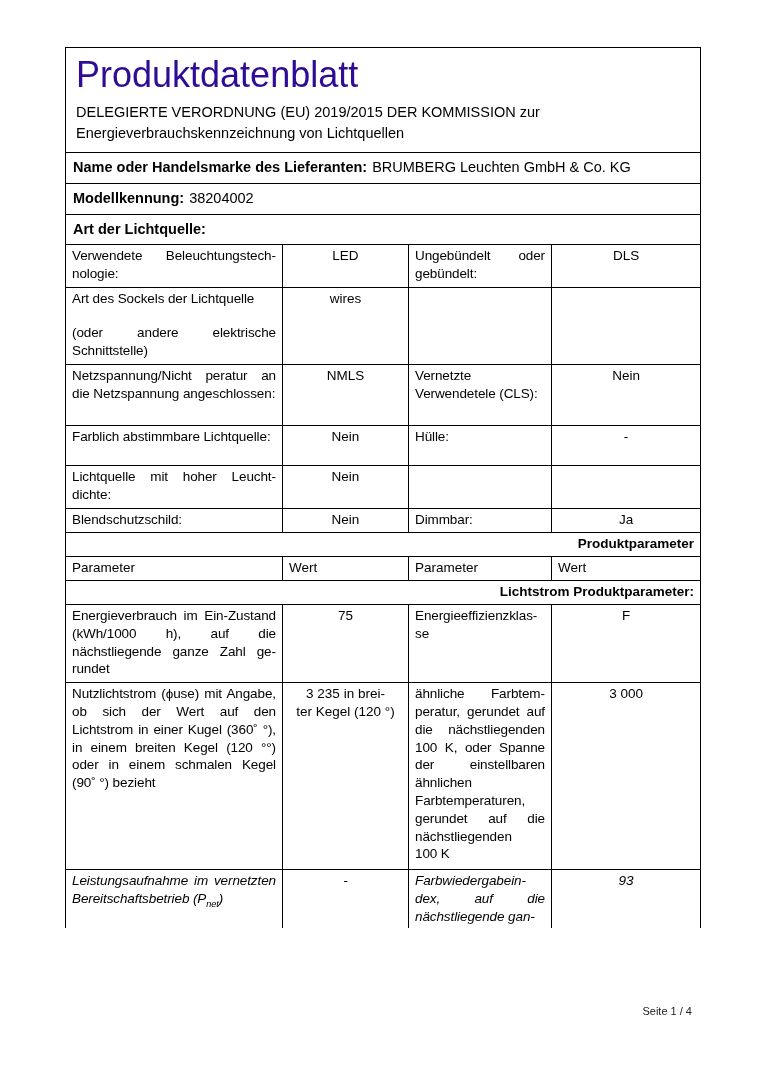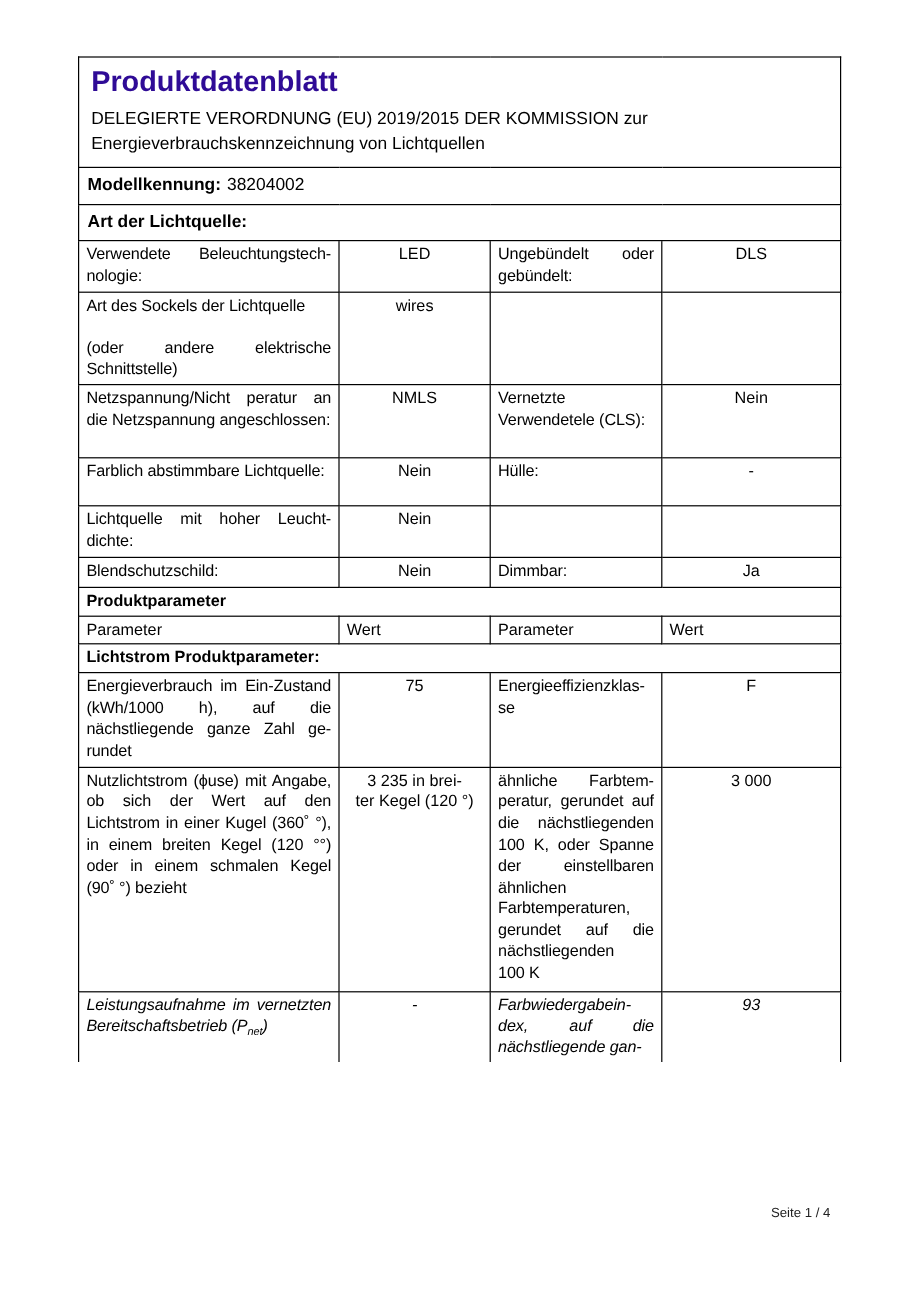--- a/index.html
+++ b/index.html
@@ -29,41 +29,41 @@
     padding: 2px 6px 4px 6px;
     font-size: 13.5px;
     line-height: 1.32;
     overflow: hidden;
   }
 
   
   .title-cell { padding: 8px 10px 8px 10px; }
   h1.doctitle {
     margin: 0 0 8px 0;
-    font-size: 24px;
+    font-size: 36px;
     line-height: 1.05;
-    font-weight: bold;
+    font-weight: normal;
     letter-spacing: 0px;
   }
   p.subtitle { margin: 0; font-size: 14.5px; line-height: 1.45; }
 
   
   .info-cell { height: 20px; padding: 5px 7px 5px 7px; font-size: 14.5px; white-space: nowrap; }
   .b { font-weight: bold; }
   .info-val { margin-left: 5px; }
 
   
   .p { text-align: justify; letter-spacing: -0.1px; }
   .v { text-align: center; }
   td.hy { hyphens: manual; -webkit-hyphens: manual; }
 
   .pb-gap { margin-top: 17px; }
 
   
-  .sec { text-align: left; font-weight: bold; height: 13px; padding-top: 2px; padding-bottom: 3px; }
+  .sec { text-align: right; font-weight: bold; height: 13px; padding-top: 2px; padding-bottom: 3px; }
   .hdr { height: 13px; padding-top: 2px; padding-bottom: 3px; }
 
   
   .r-art  td { height: 12px; }
   .r-tech td { height: 33px; }
   .r-sockel td { height: 54px; }
   .r-netz td { height: 54px; }
   .r-farb td { height: 33px; }
   .r-leucht td { height: 31px; }
   .r-blend td { height: 13px; }
@@ -101,20 +101,25 @@
         <h1 class="doctitle" style="color: rgb(47, 11, 150);">Produktdatenblatt</h1>
         <p class="subtitle">
           <span>DELEGIERTE VERORDNUNG (EU) 2019/2015 DER KOMMISSION zur</span><br>
           <span>Energieverbrauchskennzeichnung von Lichtquellen</span>
         </p>
       </td>
     </tr>
 
     <tr>
       <td colspan="4" class="info-cell">
+        <span class="b">Name oder Handelsmarke des Lieferanten:</span><span class="info-val">BRUMBERG Leuchten GmbH &amp; Co. KG</span>
+      </td>
+    </tr>
+    <tr>
+      <td colspan="4" class="info-cell">
         <span class="b">Modellkennung:</span><span class="info-val">38204002</span>
       </td>
     </tr>
     <tr class="r-art">
       <td colspan="4" class="info-cell">
         <span class="b">Art der Lichtquelle:</span>
       </td>
     </tr>
 
     <tr class="r-tech">

